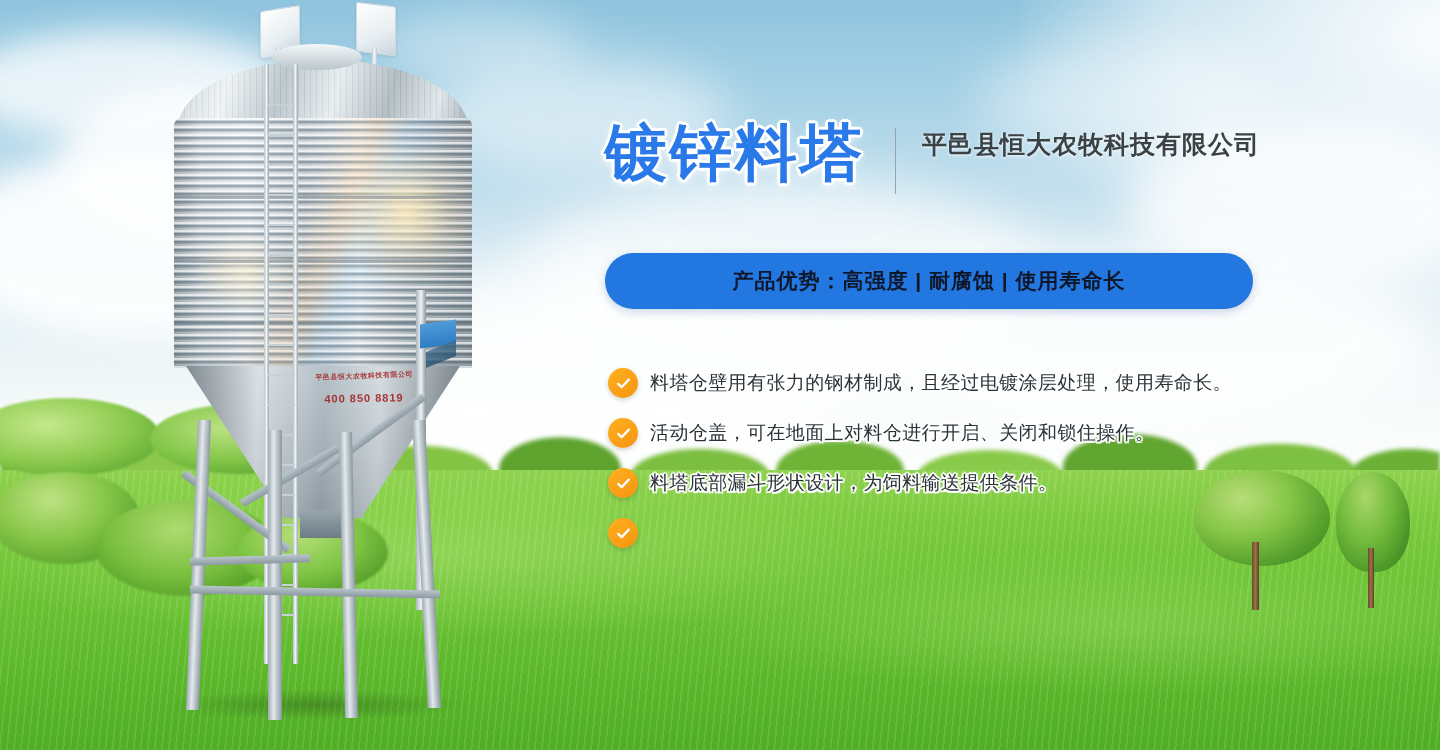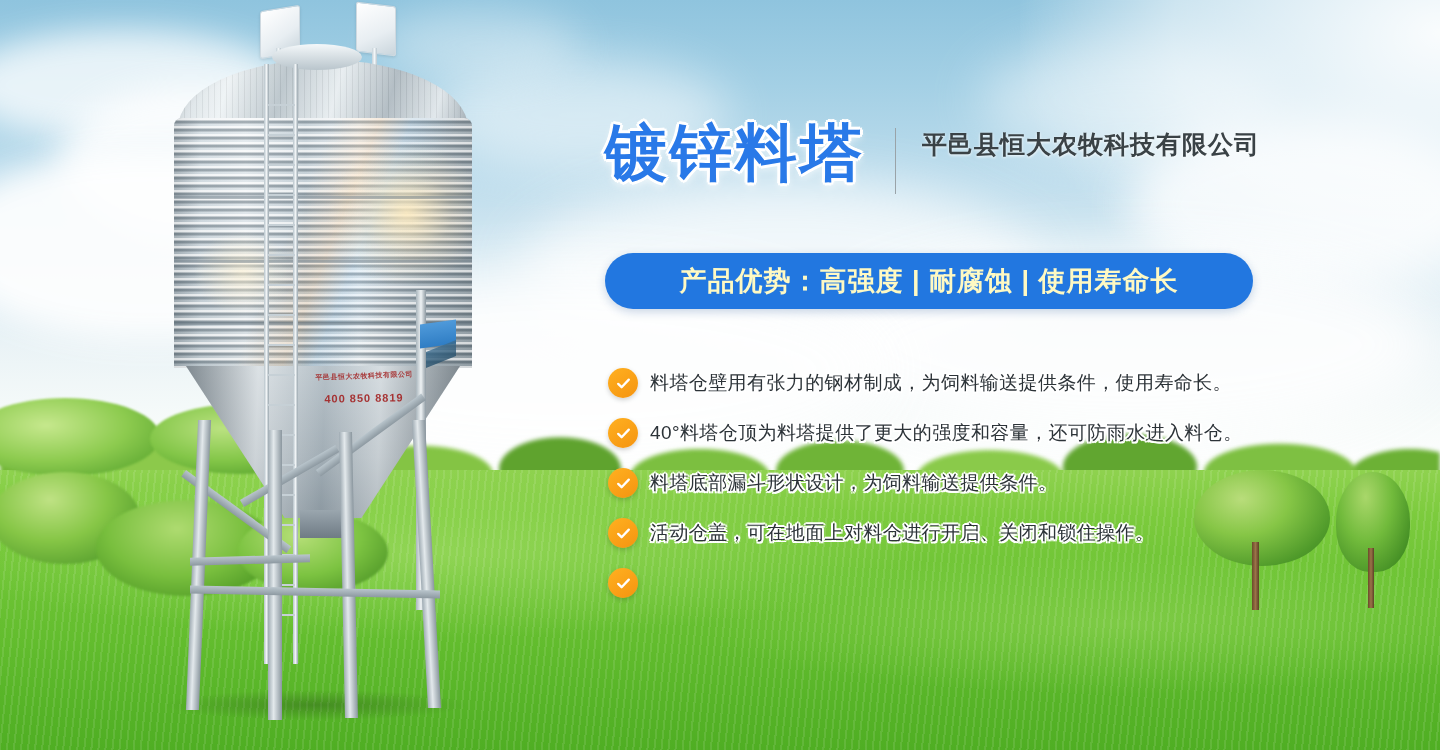--- a/index.html
+++ b/index.html
@@ -236,21 +236,21 @@
              text-shadow:0 1px 3px rgba(255,255,255,.9); }
   .co-en   { font-size:17px; font-weight:bold; color:#7d868b; letter-spacing:1.6px; margin-top:11px;
              text-shadow:0 1px 3px rgba(255,255,255,.9); }
 
   .pill {
     position:absolute; left:605px; top:253px; width:648px; height:56px;
     background:#2277e0; border-radius:28px;
     display:flex; align-items:center; justify-content:center;
     box-shadow:0 3px 10px rgba(20,70,140,.22);
   }
-  .pill-text { font-size:27px; font-weight:bold; color:#fef9c3; letter-spacing:1px; white-space:nowrap; }
+  .pill-text { font-size:21px; font-weight:bold; color:#0f172a; letter-spacing:1px; white-space:nowrap; }
 
   .features { position:absolute; left:608px; top:358px; width:700px; }
   .feature { display:flex; align-items:center; height:50px; }
   .check {
     flex:0 0 auto; width:30px; height:30px; border-radius:50%;
     background:linear-gradient(145deg,#ffb020,#f59410);
     box-shadow:0 2px 5px rgba(0,0,0,.18);
     display:flex; align-items:center; justify-content:center; margin-right:12px;
   }
   .check svg { display:block; }
@@ -373,53 +373,45 @@
     </div>
 
     <div class="features">
 
       <div class="feature">
         <div class="check">
           <svg width="17" height="17" viewBox="0 0 17 17" aria-hidden="true">
             <path d="M3.2 8.9 L6.6 12.2 L13.8 4.6" fill="none" stroke="#ffffff" stroke-width="2.3" stroke-linecap="round" stroke-linejoin="round"></path>
           </svg>
         </div>
-        <div class="feature-text">料塔仓壁用有张力的钢材制成，为饲料输送提供条件，使用寿命长。</div>
+        <div class="feature-text">料塔仓壁用有张力的钢材制成，且经过电镀涂层处理，使用寿命长。</div>
       </div>
+
 
       <div class="feature">
         <div class="check">
           <svg width="17" height="17" viewBox="0 0 17 17" aria-hidden="true">
             <path d="M3.2 8.9 L6.6 12.2 L13.8 4.6" fill="none" stroke="#ffffff" stroke-width="2.3" stroke-linecap="round" stroke-linejoin="round"></path>
           </svg>
         </div>
-        <div class="feature-text">40°料塔仓顶为料塔提供了更大的强度和容量，还可防雨水进入料仓。</div>
+        <div class="feature-text">活动仓盖，可在地面上对料仓进行开启、关闭和锁住操作。</div>
       </div>
 
       <div class="feature">
         <div class="check">
           <svg width="17" height="17" viewBox="0 0 17 17" aria-hidden="true">
             <path d="M3.2 8.9 L6.6 12.2 L13.8 4.6" fill="none" stroke="#ffffff" stroke-width="2.3" stroke-linecap="round" stroke-linejoin="round"></path>
           </svg>
         </div>
         <div class="feature-text">料塔底部漏斗形状设计，为饲料输送提供条件。</div>
       </div>
 
       <div class="feature">
         <div class="check">
           <svg width="17" height="17" viewBox="0 0 17 17" aria-hidden="true">
             <path d="M3.2 8.9 L6.6 12.2 L13.8 4.6" fill="none" stroke="#ffffff" stroke-width="2.3" stroke-linecap="round" stroke-linejoin="round"></path>
           </svg>
         </div>
-        <div class="feature-text">活动仓盖，可在地面上对料仓进行开启、关闭和锁住操作。</div>
-      </div>
-
-      <div class="feature">
-        <div class="check">
-          <svg width="17" height="17" viewBox="0 0 17 17" aria-hidden="true">
-            <path d="M3.2 8.9 L6.6 12.2 L13.8 4.6" fill="none" stroke="#ffffff" stroke-width="2.3" stroke-linecap="round" stroke-linejoin="round"></path>
-          </svg>
-        </div>
       </div>
 
     </div>
   </div>
 </div>
 
 </body></html>

